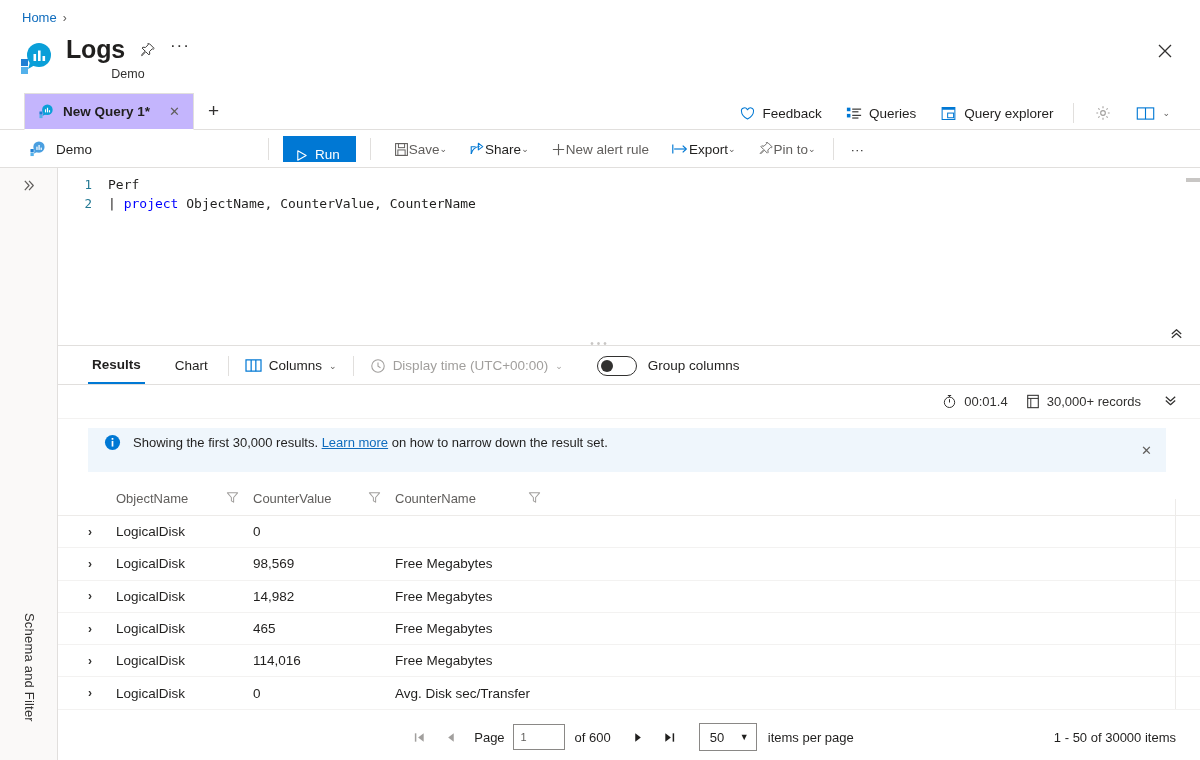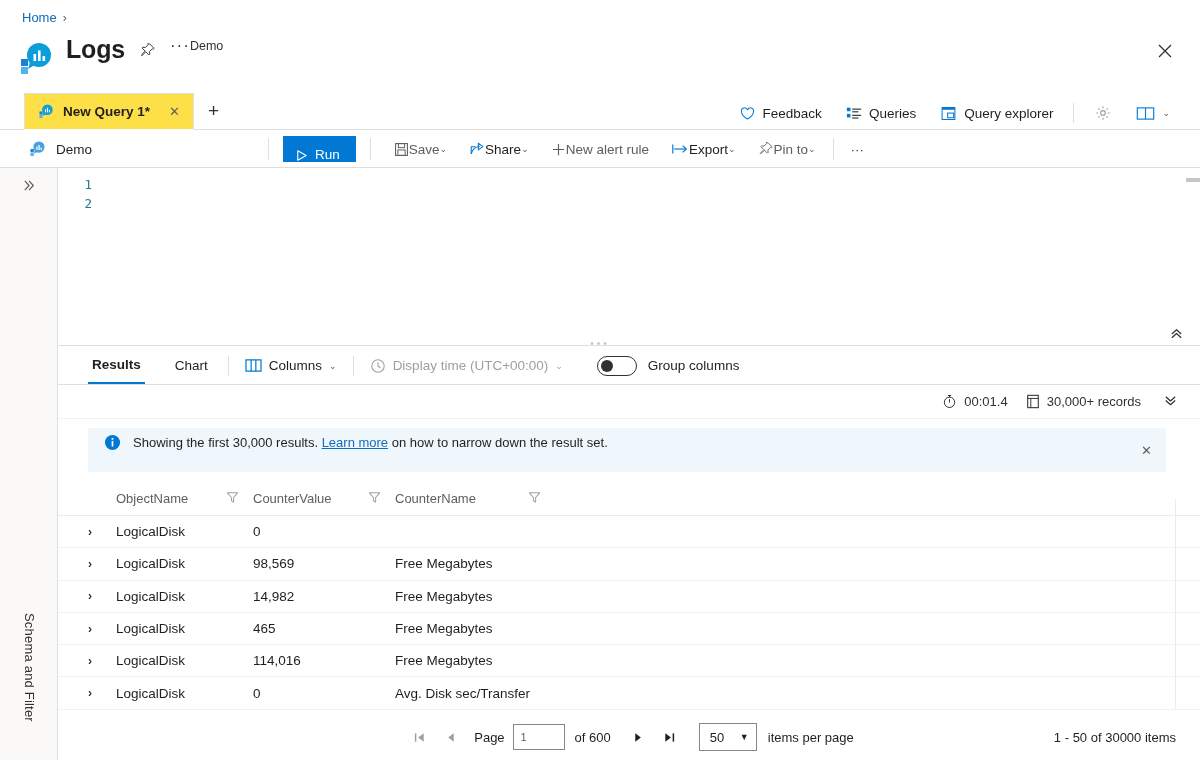--- a/index.html
+++ b/index.html
@@ -20,21 +20,21 @@
   }
   .breadcrumb .crumb { color: #0f6cbd; cursor: pointer; }
   .breadcrumb .sep { color: #605e5c; font-size: 12px; }
 
   
   .title-row {
     position: absolute; left: 20px; top: 36px;
     display: flex; align-items: flex-start; gap: 12px;
   }
   .logs-icon { width: 34px; height: 34px; margin-top: 6px; position: relative; }
-  .title-text { display: flex; flex-direction: row; text-align: center; }
+  .title-text { display: flex; flex-direction: column; text-align: center; }
   .title-main { display: flex; align-items: center; gap: 14px; }
   .page-title { font-size: 25px; font-weight: 600; letter-spacing: -.2px; color: #201f1e; line-height: 1.1; }
   .pin-btn, .more-btn { color: #323130; cursor: pointer; display: flex; align-items: center; }
   .more-btn { font-size: 17px; letter-spacing: 1px; color: #323130; padding-bottom: 8px; }
   .page-sub { font-size: 12.5px; color: #323130; margin-top: 3px; }
 
   .close-x {
     position: absolute; right: 22px; top: 38px;
     width: 26px; height: 26px; cursor: pointer;
     display: flex; align-items: center; justify-content: center;
@@ -42,21 +42,21 @@
 
   
   .tabstrip {
     position: absolute; left: 0; top: 92px; width: 1200px; height: 38px;
     border-bottom: 1px solid #e1dfdd;
     display: flex; align-items: flex-end;
   }
   .qtab {
     margin-left: 24px; height: 37px; min-width: 170px;
     border: 1px solid #e1dfdd; border-bottom: 1px solid #fff;
-    background: #fde047; display: flex; align-items: center; gap: 9px;
+    background: #c4b5fd; display: flex; align-items: center; gap: 9px;
     padding: 0 10px 0 14px; position: relative; top: 1px; cursor: pointer;
   }
   .qtab .tab-label { font-size: 13.5px; font-weight: 700; color: #201f1e; }
   .qtab .tab-close { margin-left: 10px; color: #605e5c; font-size: 13px; cursor: pointer; }
   .tab-add { margin-left: 14px; margin-bottom: 7px; font-size: 19px; color: #323130; cursor: pointer; font-weight: 300; }
 
   .top-actions {
     position: absolute; right: 18px; top: 100px;
     display: flex; align-items: center; gap: 0;
     font-size: 13.5px; color: #201f1e;
@@ -416,20 +416,22 @@
     </div>
     <div class="rail-vtext">Schema and Filter</div>
   </div>
 
   <div class="editor">
     <div class="ed-scroll-tick"></div>
     <div class="gutter">
       <div>1</div>
       <div>2</div>
     </div>
+    <div class="code"><span>Perf</span>
+<span class="pipe">| </span><span class="kw">project</span><span> ObjectName, CounterValue, CounterName</span></div>
     <div class="ed-collapse">
       <svg width="15" height="15" viewBox="0 0 16 16">
         <path d="M3 8.5 L8 4 L13 8.5 M3 12.5 L8 8 L13 12.5" fill="none" stroke="#323130" stroke-width="1.3" stroke-linejoin="round"></path>
       </svg>
     </div>
   </div>
 
   <div class="splitter-dots">•••</div>
 
   <div class="results">

